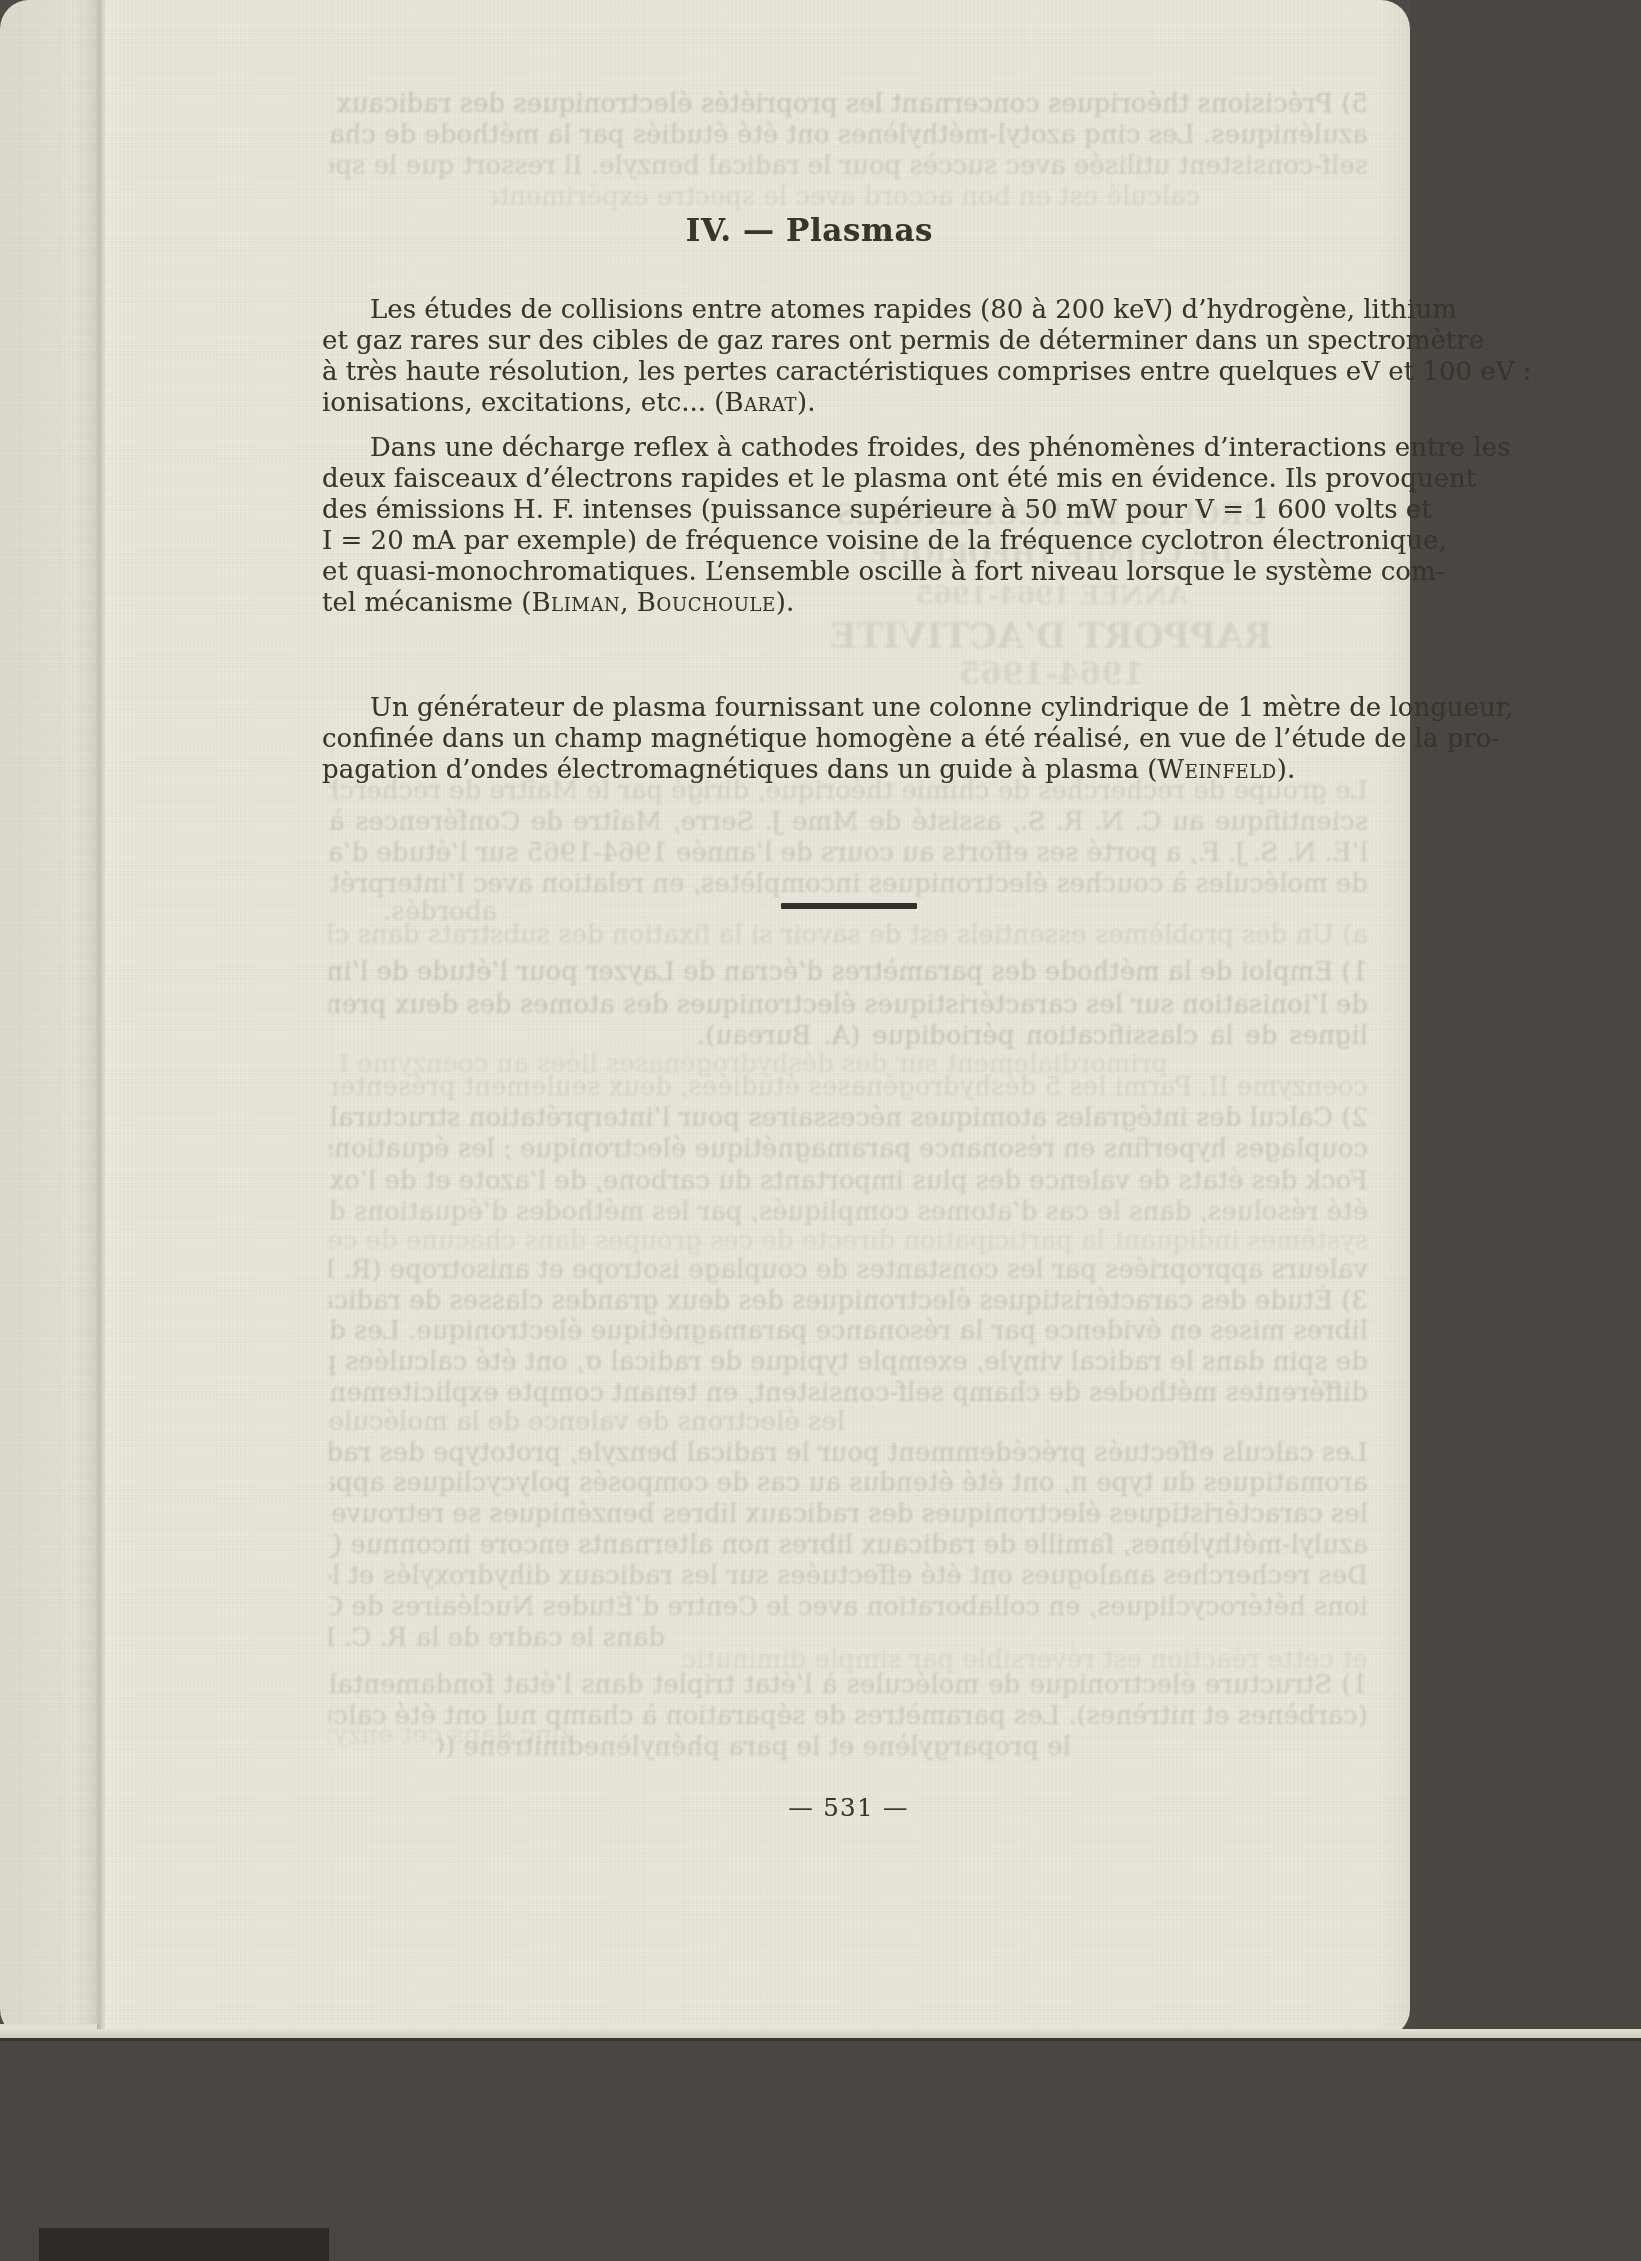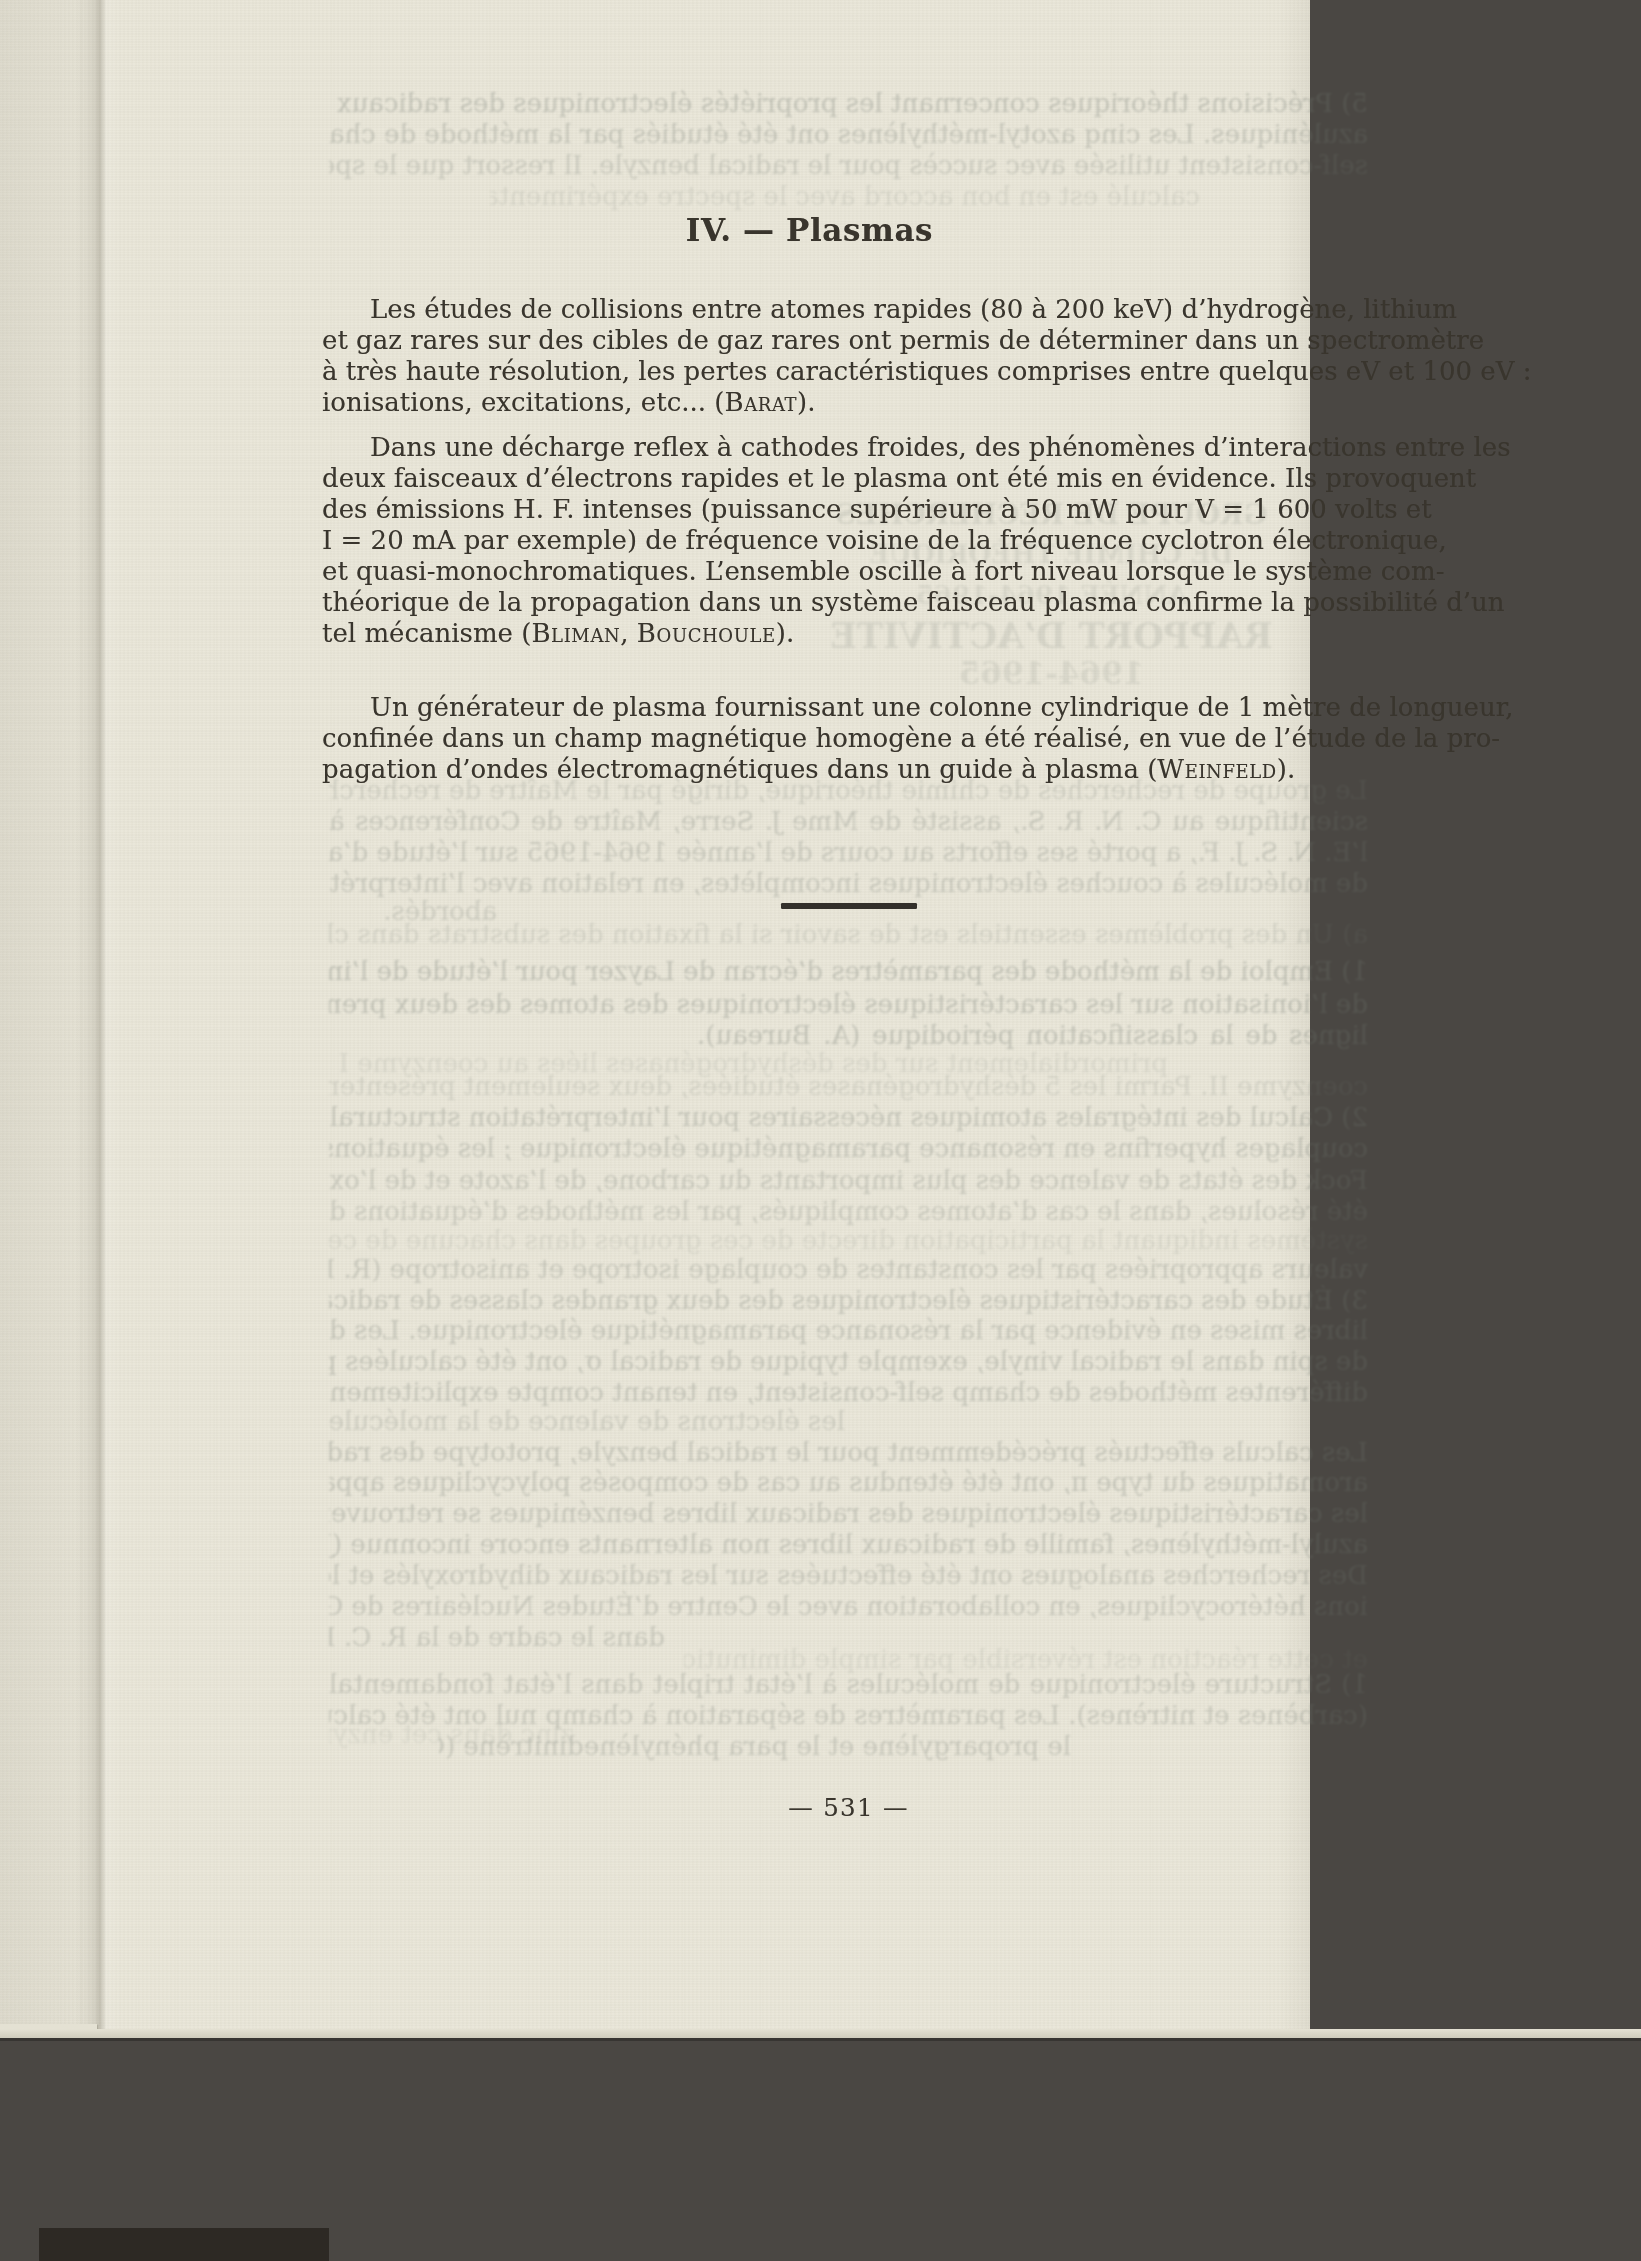--- a/index.html
+++ b/index.html
@@ -1,24 +1,24 @@
 <!DOCTYPE html>
 <html style="--paper: #e9e6d8; --ink: #39352d; --rule: #33302b; --band: #4a4743; --ghost: #6f766e;font-size:10.3px"><head>
 <meta charset="utf-8">
 <style>
   html,body{margin:0;padding:0;background:#4a4743;}
   #stage{position:relative;width:1642px;height:2261px;overflow:hidden;
          font-family:"DejaVu Serif","Liberation Serif",serif;}
 
   
-  #paper{position:absolute;left:0;top:0;width:1310px;height:2038px;
+  #paper{position:absolute;left:0;top:0;width:1410px;height:2038px;
          background-color:var(--paper,#e9e6d8);
          background-image:
            repeating-linear-gradient(0deg, rgba(255,255,255,0.03) 0 1.3px, rgba(0,0,0,0.012) 1.3px 2.6px),
-           repeating-linear-gradient(90deg, rgba(255,255,255,0.02) 0 1.9px, rgba(0,0,0,0.01) 1.9px 3.9px);}
+           repeating-linear-gradient(90deg, rgba(255,255,255,0.02) 0 1.9px, rgba(0,0,0,0.01) 1.9px 3.9px); border-radius: 29px;}
   #left-strip{position:absolute;left:0;top:0;width:83px;height:2038px;
          background:linear-gradient(90deg, rgba(110,105,90,0.10), rgba(110,105,90,0.04));}
   #gutter-crease{position:absolute;left:76px;top:0;width:46px;height:2038px;
          background:linear-gradient(90deg, transparent, rgba(95,90,75,0.14) 40%,
             rgba(95,90,75,0.26) 52%, rgba(255,255,255,0.10) 66%, transparent);}
   #right-shade{position:absolute;right:0;top:0;width:32px;height:2038px;
          background:linear-gradient(270deg, rgba(110,105,90,0.08), transparent);}
   #paper-bottom-edge{position:absolute;left:0;top:2029px;width:1642px;height:9px;
          background:linear-gradient(180deg,#e4e1d3,#cfccbd);}
   #paper-bottom-step{position:absolute;left:0;top:2024px;width:97px;height:7.7px;
@@ -120,21 +120,20 @@
           <div class="tline"><span>et gaz rares sur des cibles de gaz rares ont permis de déterminer dans un spectromètre</span></div>
           <div class="tline"><span>à très haute résolution, les pertes caractéristiques comprises entre quelques eV et 100 eV :</span></div>
           <div class="tline last"><span>ionisations, excitations, etc... (</span><span class="sc">Barat</span><span>).</span></div>
         </div>
         <div class="para printed" style="top: 432px;">
           <div class="tline indent"><span>Dans une décharge reflex à cathodes froides, des phénomènes d’interactions entre les</span></div>
           <div class="tline"><span>deux faisceaux d’électrons rapides et le plasma ont été mis en évidence. Ils provoquent</span></div>
           <div class="tline"><span>des émissions H. F. intenses (puissance supérieure à 50 mW pour V = 1 600 volts et</span></div>
           <div class="tline"><span>I = 20 mA par exemple) de fréquence voisine de la fréquence cyclotron électronique,</span></div>
           <div class="tline"><span>et quasi-monochromatiques. L’ensemble oscille à fort niveau lorsque le système com-</span></div>
-          <div class="tline"><span>théorique de la propagation dans un système faisceau plasma confirme la possibilité d’un</span></div>
           <div class="tline last"><span>tel mécanisme (</span><span class="sc">Bliman</span><span>, </span><span class="sc">Bouchoule</span><span>).</span></div>
         </div>
         <div class="para printed" style="top: 692px;">
           <div class="tline indent"><span>Un générateur de plasma fournissant une colonne cylindrique de 1 mètre de longueur,</span></div>
           <div class="tline"><span>confinée dans un champ magnétique homogène a été réalisé, en vue de l’étude de la pro-</span></div>
           <div class="tline last"><span>pagation d’ondes électromagnétiques dans un guide à plasma (</span><span class="sc">Weinfeld</span><span>).</span></div>
         </div>
       </div>
 
     <div id="section-divider"></div>

